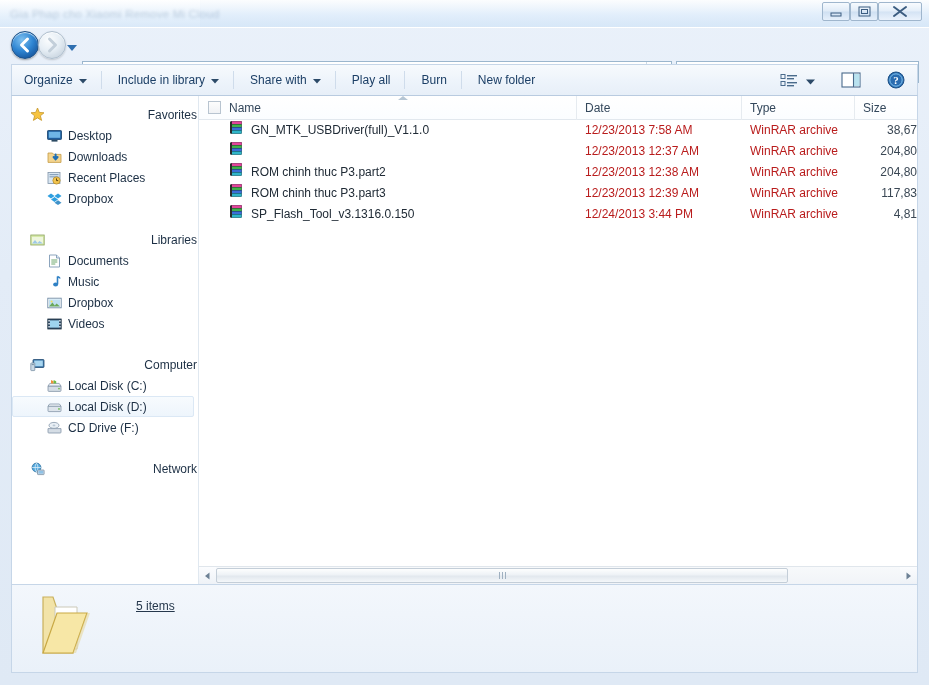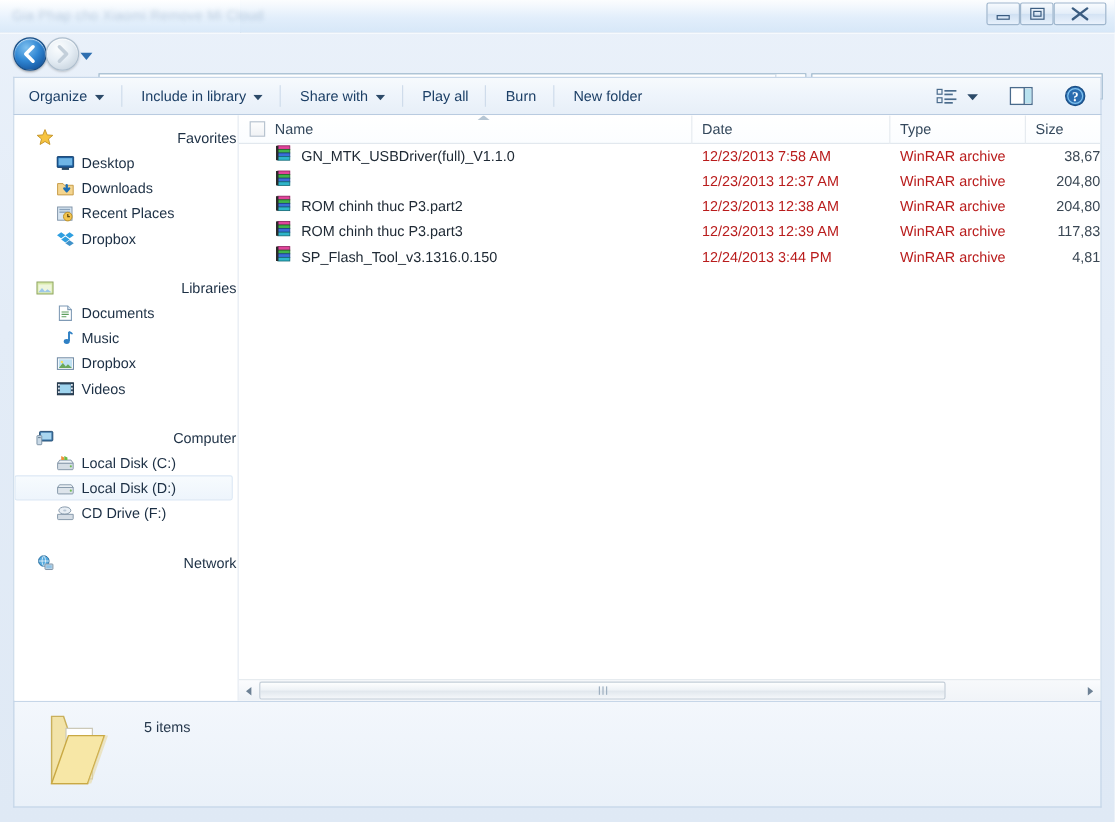--- a/index.html
+++ b/index.html
@@ -389,23 +389,24 @@
     border: 1px solid #c6d6e8;
     border-top: none;
     background: linear-gradient(180deg,#f3f7fc 0%, #eaf1f9 100%);
     overflow: hidden;
   }
   #status-folder {
     position: absolute; left: 23px; top: 6px;
     width: 76px; height: 70px;
   }
   #status-text {
-    position: absolute; left: 108px; top: 14px;
+    position: absolute; left: 124px; top: 14px;
     font-size: 12px; color: #26384c;
     white-space: nowrap;
+    text-decoration: underline;
   }
 </style>
 </head>
 <body>
 
 <div id="root">
   <div id="window">
 
     <div id="titlebar">
       <div id="titlebar-tab"></div>

